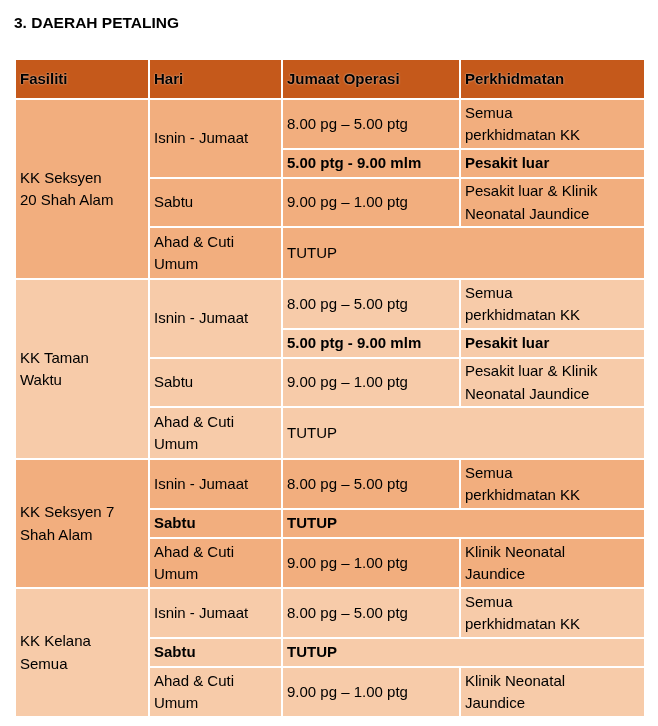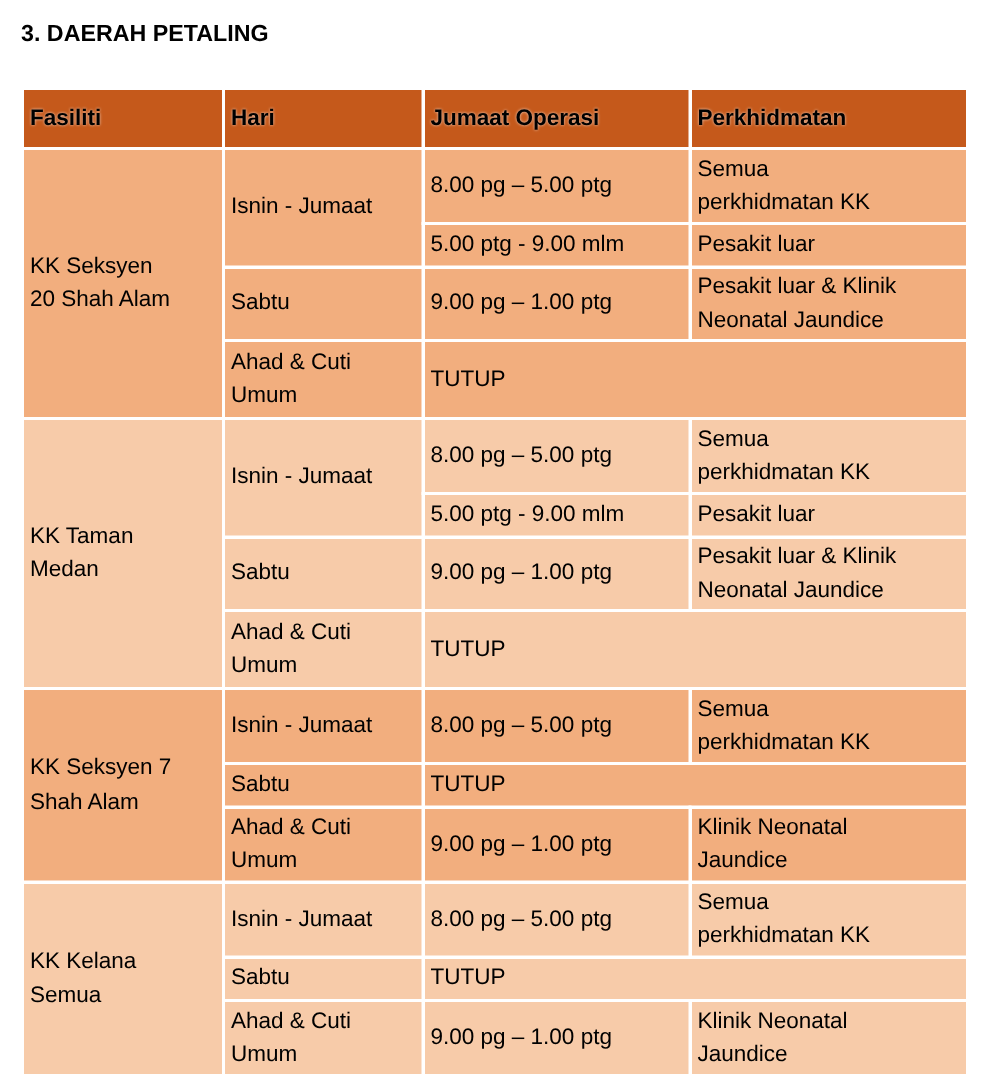--- a/index.html
+++ b/index.html
@@ -44,21 +44,21 @@
   }
   thead th{
     background:var(--header-bg);
     font-weight:bold;
     height:36px;
     text-shadow:0 0 2px rgba(255,255,255,0.75);
   }
   tbody.sec-medium td{background:var(--section-medium-bg);}
   tbody.sec-light td{background:var(--section-light-bg);}
   tr.h-lg{height:50px;}
-  tr.h-sm{height:29px;}
+  tr.h-sm{height:29px;font-weight:bold;}
   tr.h-md{height:48px;}
   tr.h-xl{height:52px;}
 </style>
 </head>
 <body>
 
 <div class="wrap">
   <div class="page-title">3. DAERAH PETALING</div>
 
   <table class="kk-table">
@@ -99,21 +99,21 @@
       <tr class="h-xl">
         <td>Ahad &amp; Cuti
 Umum</td>
         <td colspan="2">TUTUP</td>
       </tr>
     </tbody>
 
     <tbody class="sec-light">
       <tr class="h-lg">
         <td rowspan="4">KK Taman
-Medan</td>
+Waktu</td>
         <td rowspan="2">Isnin - Jumaat</td>
         <td>8.00 pg – 5.00 ptg</td>
         <td>Semua
 perkhidmatan KK</td>
       </tr>
       <tr class="h-sm">
         <td>5.00 ptg - 9.00 mlm</td>
         <td>Pesakit luar</td>
       </tr>
       <tr class="h-md">

